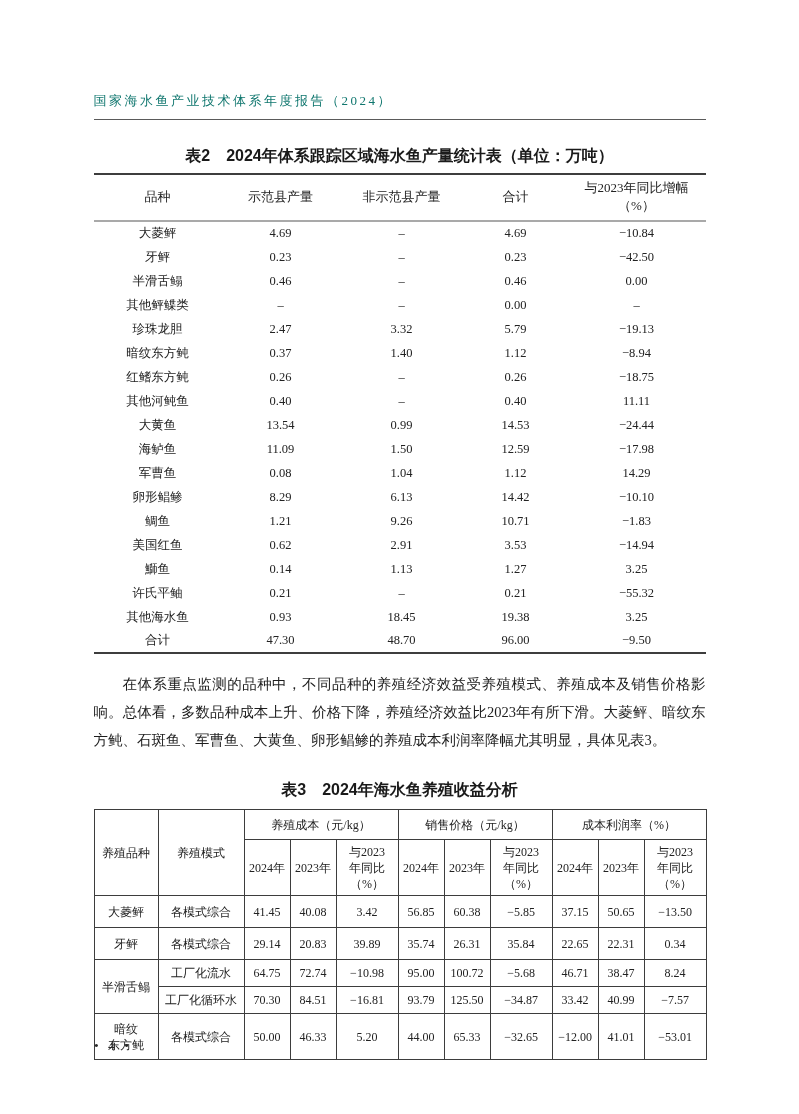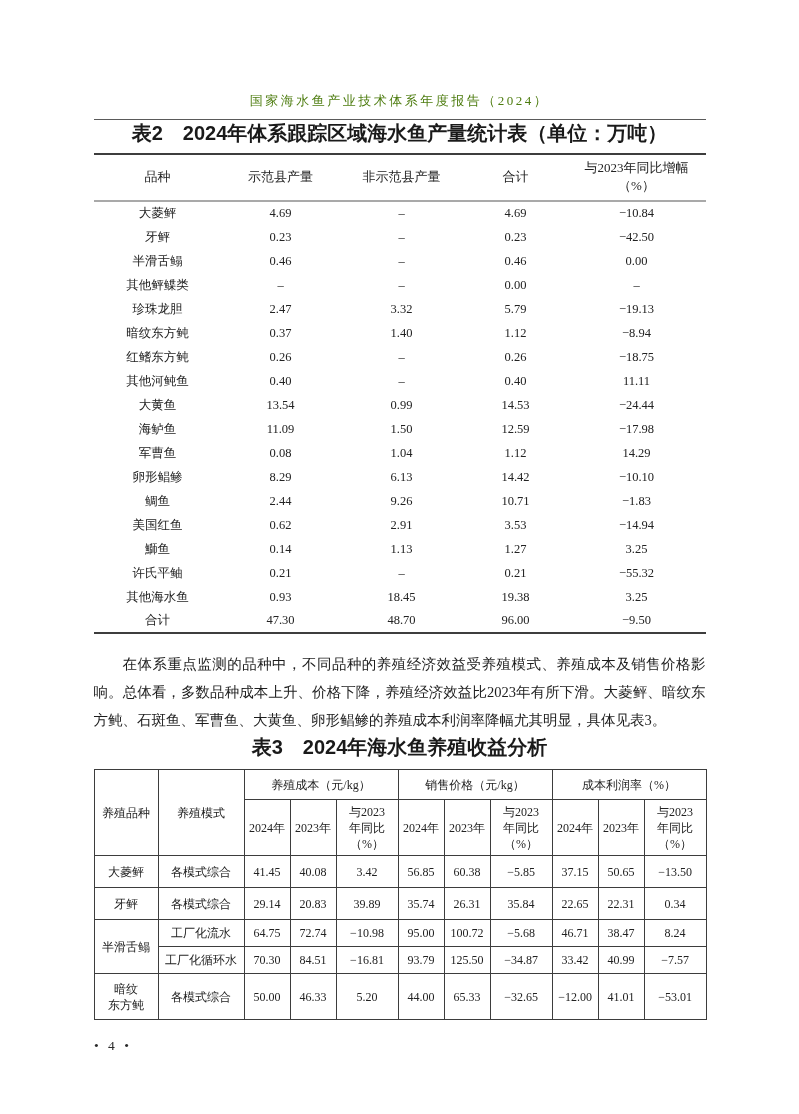--- a/index.html
+++ b/index.html
@@ -12,34 +12,35 @@
     font-family: "Liberation Serif", "DejaVu Serif", serif;
     color: #1f1f1f;
     overflow: hidden;
   }
   .content {
     width: 612px;
     margin: 0 auto;
     padding-top: 92px;
   }
   .doc-header {
-    text-align: center;
+    text-align: left;
     font-size: 13px;
     letter-spacing: 2.5px;
-    color: #4d7c0f;
+    color: #0f766e;
   }
   .header-rule {
     margin-top: 9px;
     border-bottom: 1.5px solid #5a5a5a;
   }
   .tbl-title {
+    margin-top: 26px;
     text-align: center;
     font-family: "Liberation Sans", "DejaVu Sans", sans-serif;
     font-weight: bold;
-    font-size: 20px;
+    font-size: 16px;
     color: #1a1a1a;
   }
   
   table.t2 {
     margin-top: 6px;
     width: 612px;
     border-collapse: collapse;
     border-top: 2px solid #3d3d3d;
     border-bottom: 2px solid #3d3d3d;
   }
@@ -209,21 +210,21 @@
           </tr>
           <tr>
             <td>卵形鲳鲹</td>
             <td>8.29</td>
             <td>6.13</td>
             <td>14.42</td>
             <td>−10.10</td>
           </tr>
           <tr>
             <td>鲷鱼</td>
-            <td>2.44</td>
+            <td>1.21</td>
             <td>9.26</td>
             <td>10.71</td>
             <td>−1.83</td>
           </tr>
           <tr>
             <td>美国红鱼</td>
             <td>0.62</td>
             <td>2.91</td>
             <td>3.53</td>
             <td>−14.94</td>

